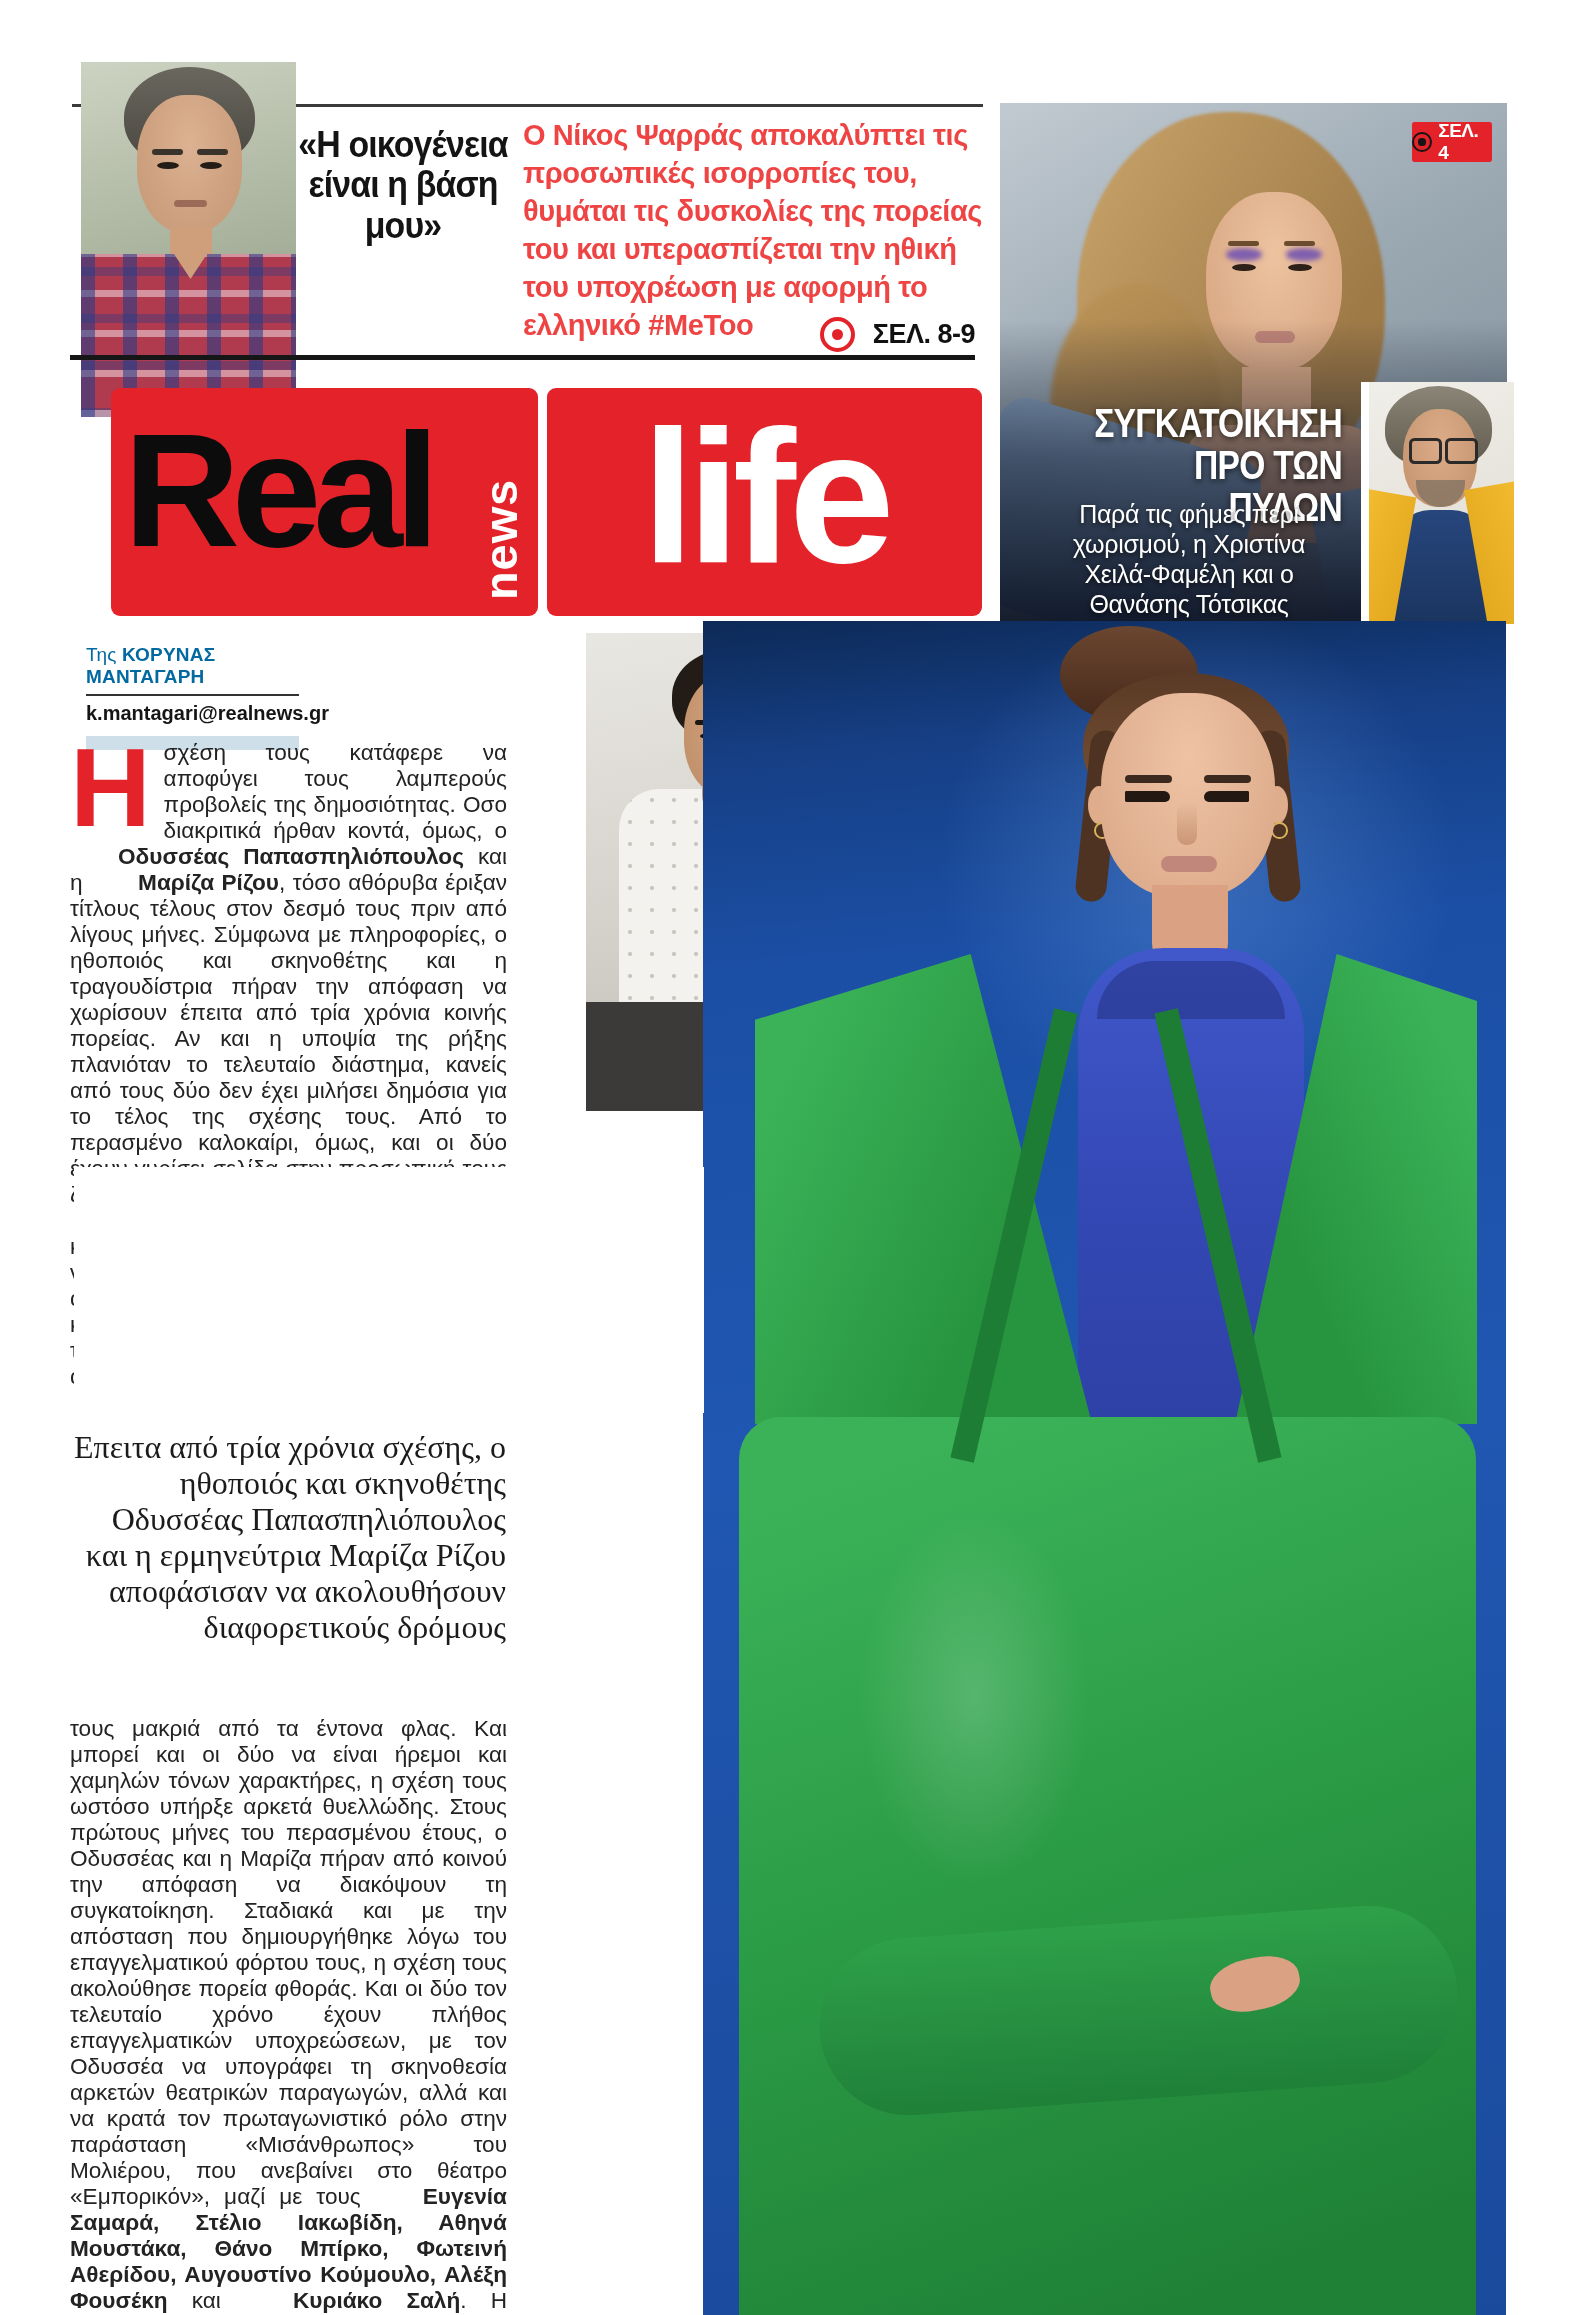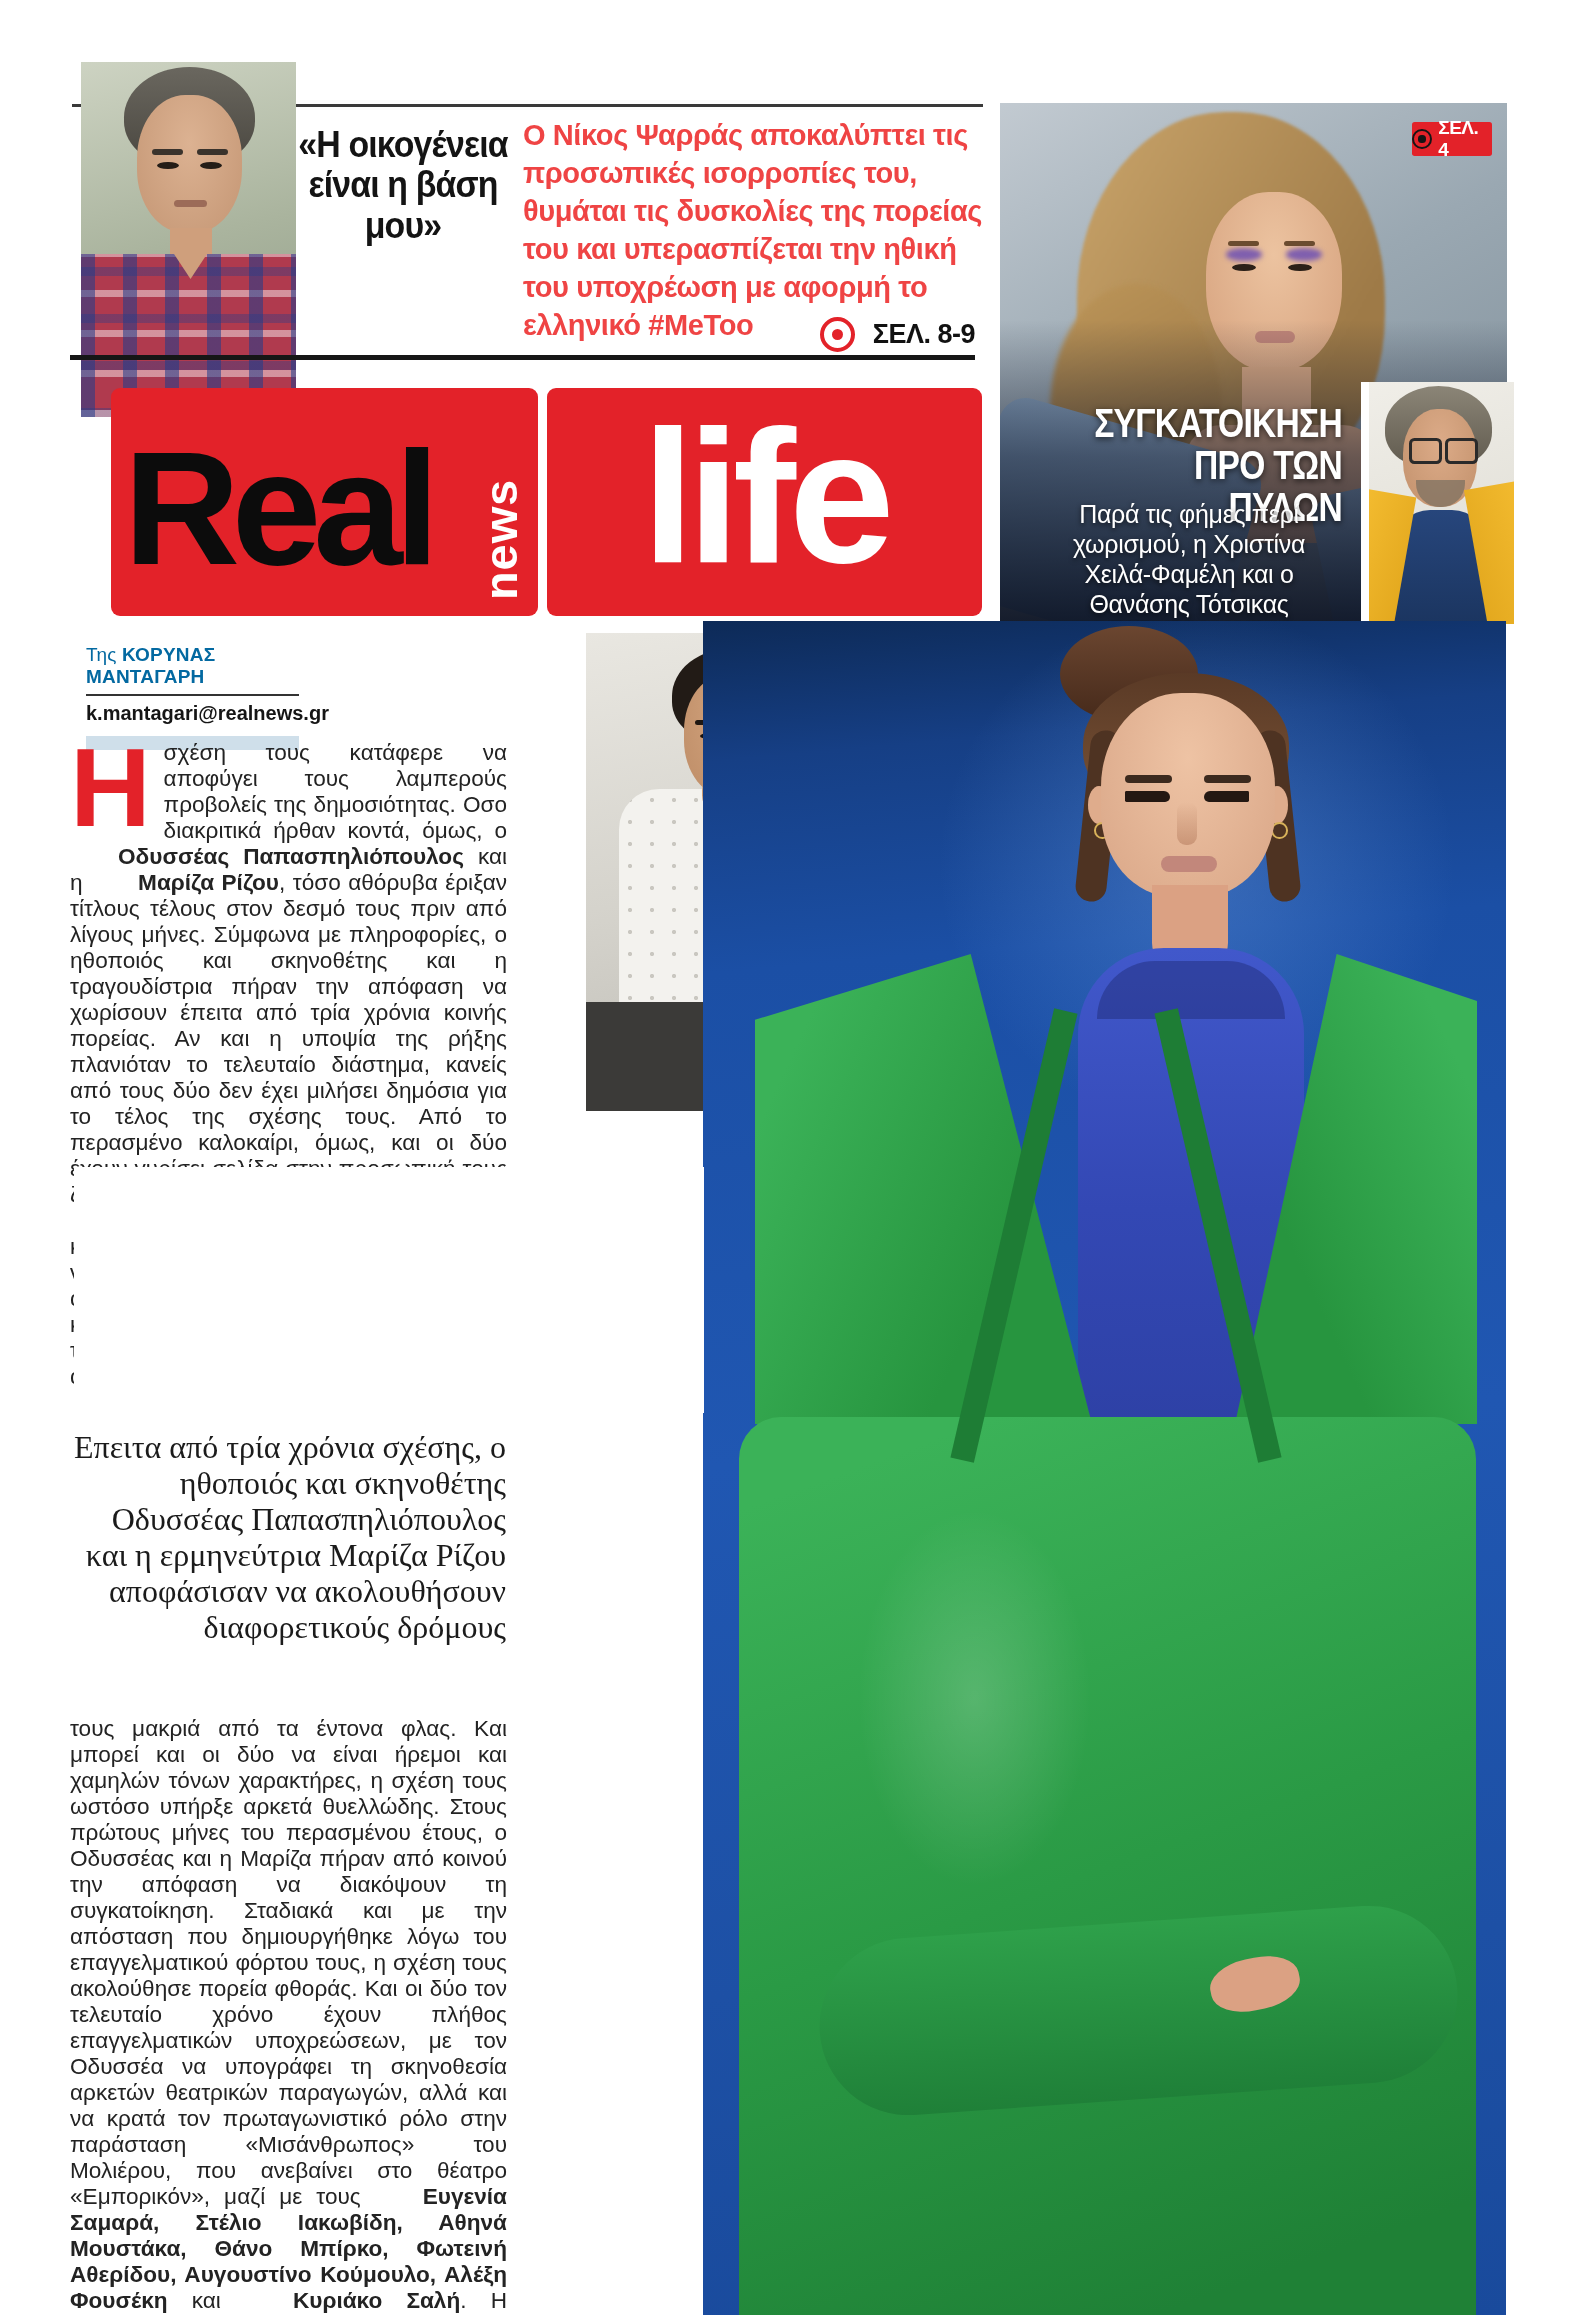--- a/index.html
+++ b/index.html
@@ -42,21 +42,21 @@
            line-height:38px;color:#ef4444;letter-spacing:-0.4px;}
   .pageref-row{left:523px;top:317px;width:452px;display:flex;justify-content:flex-end;
                align-items:center;gap:18px;}
   .bullseye{width:27px;height:27px;border-radius:50%;border:4.5px solid #e32229;
             background:#fff;display:flex;align-items:center;justify-content:center;}
   .bullseye .dot{width:11px;height:11px;border-radius:50%;background:#e32229;}
   .pageref-text{font-size:27px;font-weight:700;color:#111;letter-spacing:-0.5px;}
 
   
   .real-box{left:111px;top:388px;width:427px;height:228px;background:#e32229;border-radius:9px;overflow:hidden;}
-  .real-word{left:12.7px;top:40px;font-size:161px;font-weight:700;color:#0c0c0c;
+  .real-word{left:12.7px;top:22px;font-size:161px;font-weight:700;color:#0c0c0c;
              letter-spacing:-8.1px;line-height:1;}
   .news-word{right:14.5px;top:31px;height:181px;writing-mode:vertical-rl;transform:rotate(180deg);
              color:#ffffff;font-size:47px;font-weight:700;letter-spacing:0.9px;line-height:1;}
   .life-box{left:547px;top:388px;width:435px;height:228px;background:#e32229;border-radius:9px;
             display:flex;align-items:center;justify-content:center;overflow:hidden;}
   .life-word{font-size:190px;font-weight:700;color:#ffffff;letter-spacing:-7.2px;line-height:1;
              margin-top:-12.7px;}
 
   
   .byline{left:86px;top:644px;width:215px;}
@@ -101,21 +101,21 @@
   .tr-brow{width:31px;height:5.4px;background:#6b4c2f;border-radius:2.7px;top:138px;}
   .tr-lips{left:255px;top:228px;width:40px;height:11.8px;background:#c08579;border-radius:6.3px;}
   .tr-neck{left:242px;top:264px;width:69px;height:71px;background:#dcab86;}
   .tr-chest{left:185px;top:322px;width:194px;height:118px;border-radius:36px;background:#dcab86;}
   .tr-denim-l{left:-27px;top:322px;width:271px;height:208px;border-radius:27px;
               background:linear-gradient(#8fa9c4,#6d8cab);transform:rotate(16deg);}
   .tr-denim-r{left:322px;top:371px;width:226px;height:163px;border-radius:27px;
               background:linear-gradient(#93adc8,#6d8cab);transform:rotate(-12deg);}
   .tr-grad{left:0;top:217px;width:100%;height:304px;
            background:linear-gradient(180deg,rgba(10,18,38,0) 0%,rgba(10,18,38,.55) 45%,rgba(8,14,30,.9) 100%);}
-  .tr-badge{left:412px;top:19px;width:80px;height:34px;background:#e32229;border-radius:2.7px;
+  .tr-badge{left:412px;top:19px;width:80px;height:40px;background:#e32229;border-radius:2.7px;
             display:flex;align-items:center;justify-content:center;gap:6.3px;}
   .tr-badge .ring{width:16.3px;height:16.3px;border-radius:50%;border:2.7px solid #151515;
                   display:flex;align-items:center;justify-content:center;}
   .tr-badge .ring .dot{width:7.2px;height:7.2px;border-radius:50%;background:#151515;}
   .tr-badge .txt{color:#ffffff;font-size:19px;font-weight:700;letter-spacing:-0.5px;}
   .tr-title{left:27px;top:299px;width:315px;text-align:right;color:#ffffff;font-weight:700;
             font-size:40px;line-height:42px;letter-spacing:-0.9px;transform:scaleX(.84);
             transform-origin:right top;text-shadow:0 1.8px 7.2px rgba(0,0,0,.65);}
   .tr-dek{left:38px;top:396px;width:302px;text-align:center;color:#ffffff;font-size:25px;
           line-height:30px;font-weight:400;text-shadow:0 1.8px 5.4px rgba(0,0,0,.7);letter-spacing:-0.3px;}

